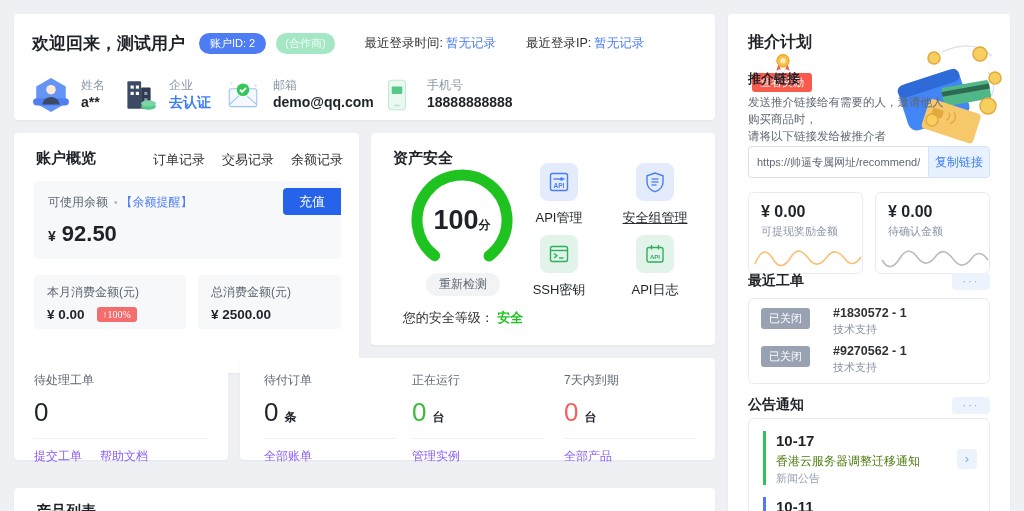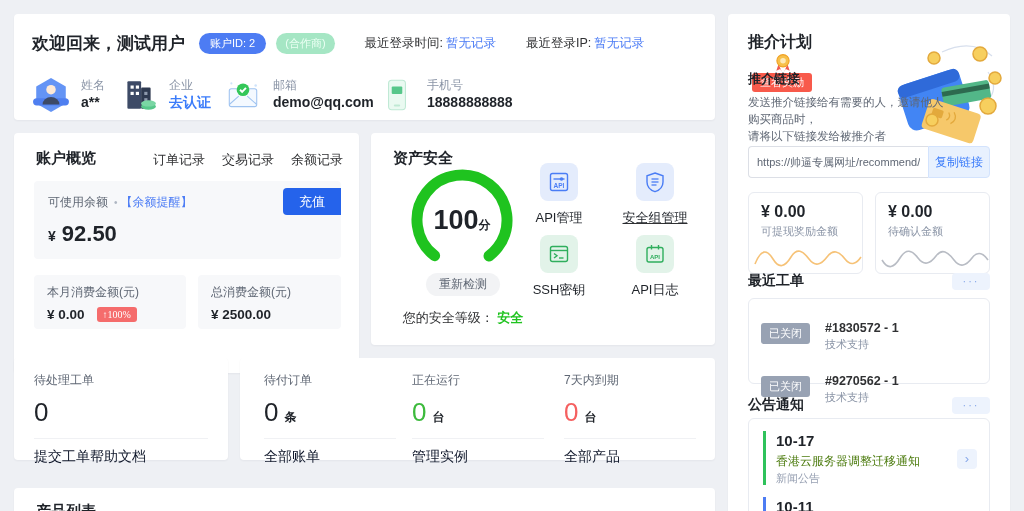--- a/index.html
+++ b/index.html
@@ -53,21 +53,21 @@
   .si-blue { background:#e4ecfc; color:#4a7df5; }
   .si-green { background:#e2f3e9; color:#2fae5d; }
   .shortcut-label { font-size:13px; color:#1f2329; margin-top:8px; }
 
   
   .stat-label { font-size:12px; color:#5f6774; }
   .stat-number-row { display:flex; align-items:baseline; margin-top:8px; }
   .stat-number { font-size:26px; color:#1f2329; }
   .stat-unit { font-size:12px; font-weight:bold; color:#1f2329; margin-left:6px; }
   .stat-divider { border-top:1px solid #f0f1f4; margin-top:10px; }
-  .stat-links { margin-top:9px; font-size:14px; color:#0f172a; display:flex; gap:0; }
+  .stat-links { margin-top:9px; font-size:12px; color:#8b5cf6; display:flex; gap:18px; }
   .stat-links span { cursor:pointer; }
   .num-green { color:#3cba3c; }
   .num-red { color:#f56060; }
   .stat-col { position:absolute; top:14px; width:132px; }
 
   
   .rp-header { position:absolute; left:20px; top:18px; display:flex; align-items:center;flex-direction:column; }
   .rp-title { font-size:16px; font-weight:bold; color:#1f2329; }
   .reward-badge { background:#f85a4b; color:#fff; font-size:11px; padding:2px 8px; border-radius:3px; margin-left:4px; cursor:pointer; }
   .rp-sub { position:absolute; left:20px; top:56px; font-size:13px; font-weight:bold; color:#1f2329; }
@@ -77,21 +77,21 @@
   .copy-btn { width:62px; background:#e8f1fe; border:1px solid #d3e3fd; color:#3b7cfa; font-size:12px; border-radius:0 4px 4px 0; cursor:pointer; }
   .rp-stats { position:absolute; left:20px; top:178px; width:242px; display:flex; gap:12px; }
   .rp-stat-box { flex:1; height:82px; border:1px solid #e8ebf1; border-radius:6px; position:relative; padding:10px 12px 0; background:#fff; }
   .rp-stat-val { font-size:16px; font-weight:bold; color:#1f2329; }
   .rp-stat-label { font-size:11px; color:#8a94a6; margin-top:3px; }
   .spark { position:absolute; left:4px; right:4px; bottom:3px; height:26px; }
   .rp-sec-row { position:absolute; left:20px; width:242px; display:flex; align-items:center; justify-content:space-between; }
   .rp-sec-title { font-size:14px; font-weight:bold; color:#1f2329; }
   .dots-btn { width:38px; height:17px; background:#edf3fd; border:none; border-radius:4px; color:#88a9ea; font-size:11px; letter-spacing:2px; line-height:15px; cursor:pointer; }
   .list-box { position:absolute; left:20px; width:242px; border:1px solid #e8ebf1; border-radius:6px; background:#fff; }
-  .ticket-row { display:flex; align-items:flex-start; gap:15px; padding:0 12px; margin-top:22px; cursor:pointer; }
+  .ticket-row { display:flex; align-items:flex-start; gap:23px; padding:0 12px; margin-top:7px; cursor:pointer; }
   .ticket-status { background:#98a2b3; color:#fff; font-size:11px; padding:3px 8px; border-radius:3px; margin-top:2px; white-space:nowrap; }
   .ticket-id { font-size:12.5px; font-weight:bold; color:#303133; }
   .ticket-cat { font-size:11px; color:#8a94a6; margin-top:2px; }
   .ann-item { position:relative; margin:0 12px 12px 14px; border-left:3px solid; padding-left:10px; cursor:pointer; }
   .ann-green { border-color:#2fc25b; }
   .ann-blue { border-color:#4d7cf3; }
   .ann-date { font-size:15px; font-weight:bold; color:#1f2329; line-height:19px; }
   .ann-title { font-size:12px; color:#4d7c0f; margin-top:4px; line-height:15px; }
   .ann-cat { font-size:11px; color:#98a1b3; margin-top:3px; line-height:13px; }
   .chevron-btn { position:absolute; right:0; top:18px; width:20px; height:20px; background:#edf3fd; border:none; border-radius:4px; color:#88a9ea; font-size:13px; line-height:18px; cursor:pointer; }

